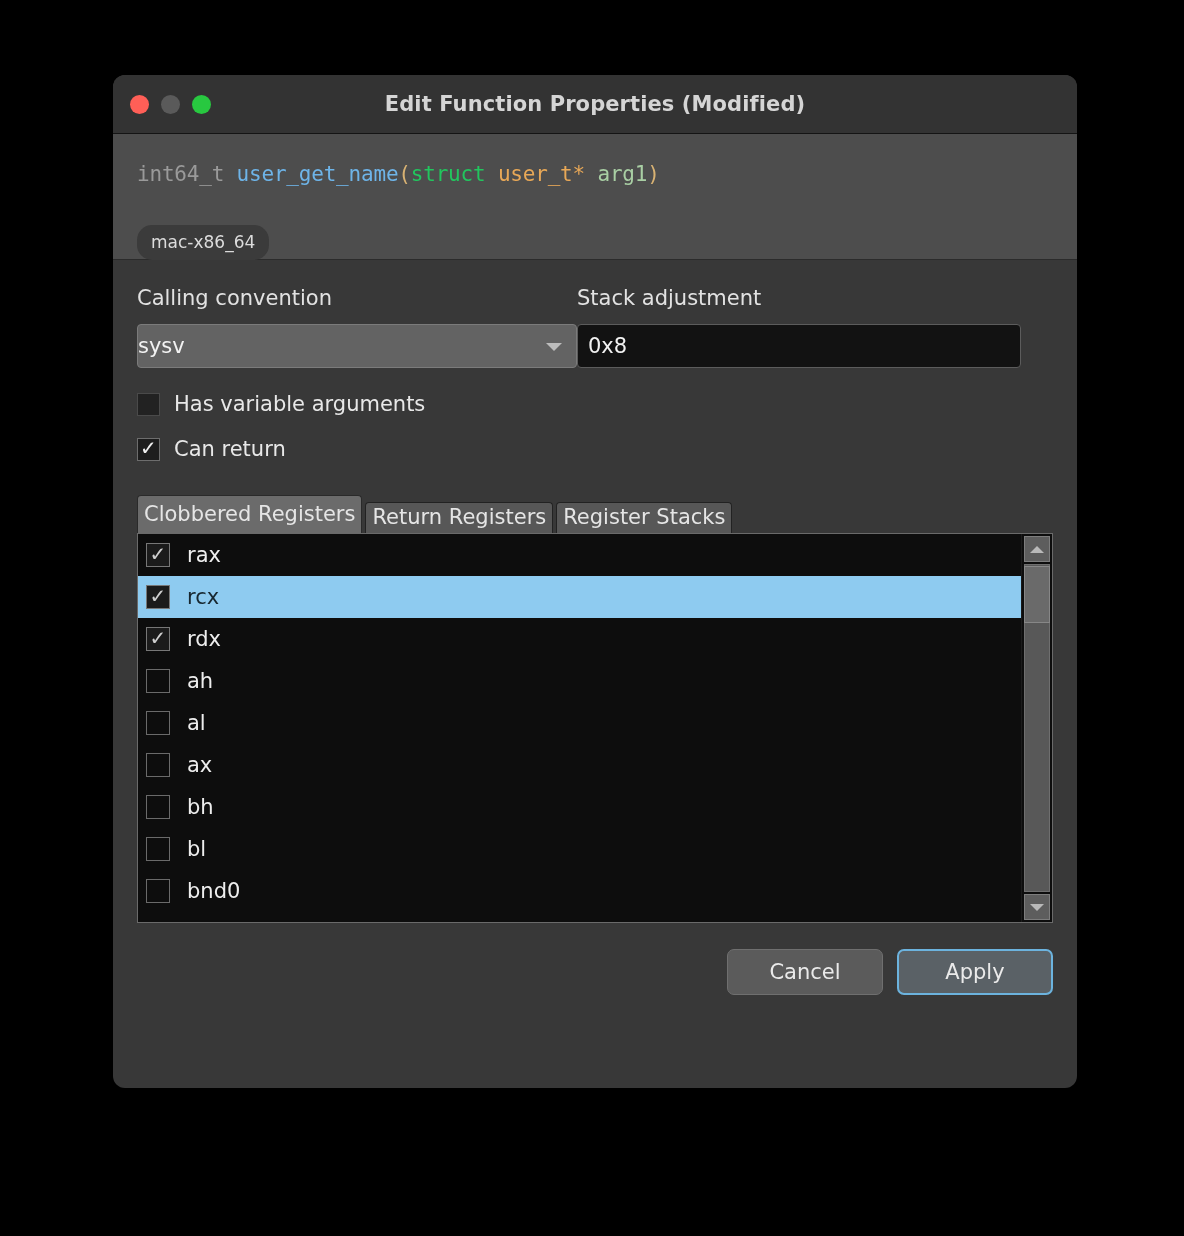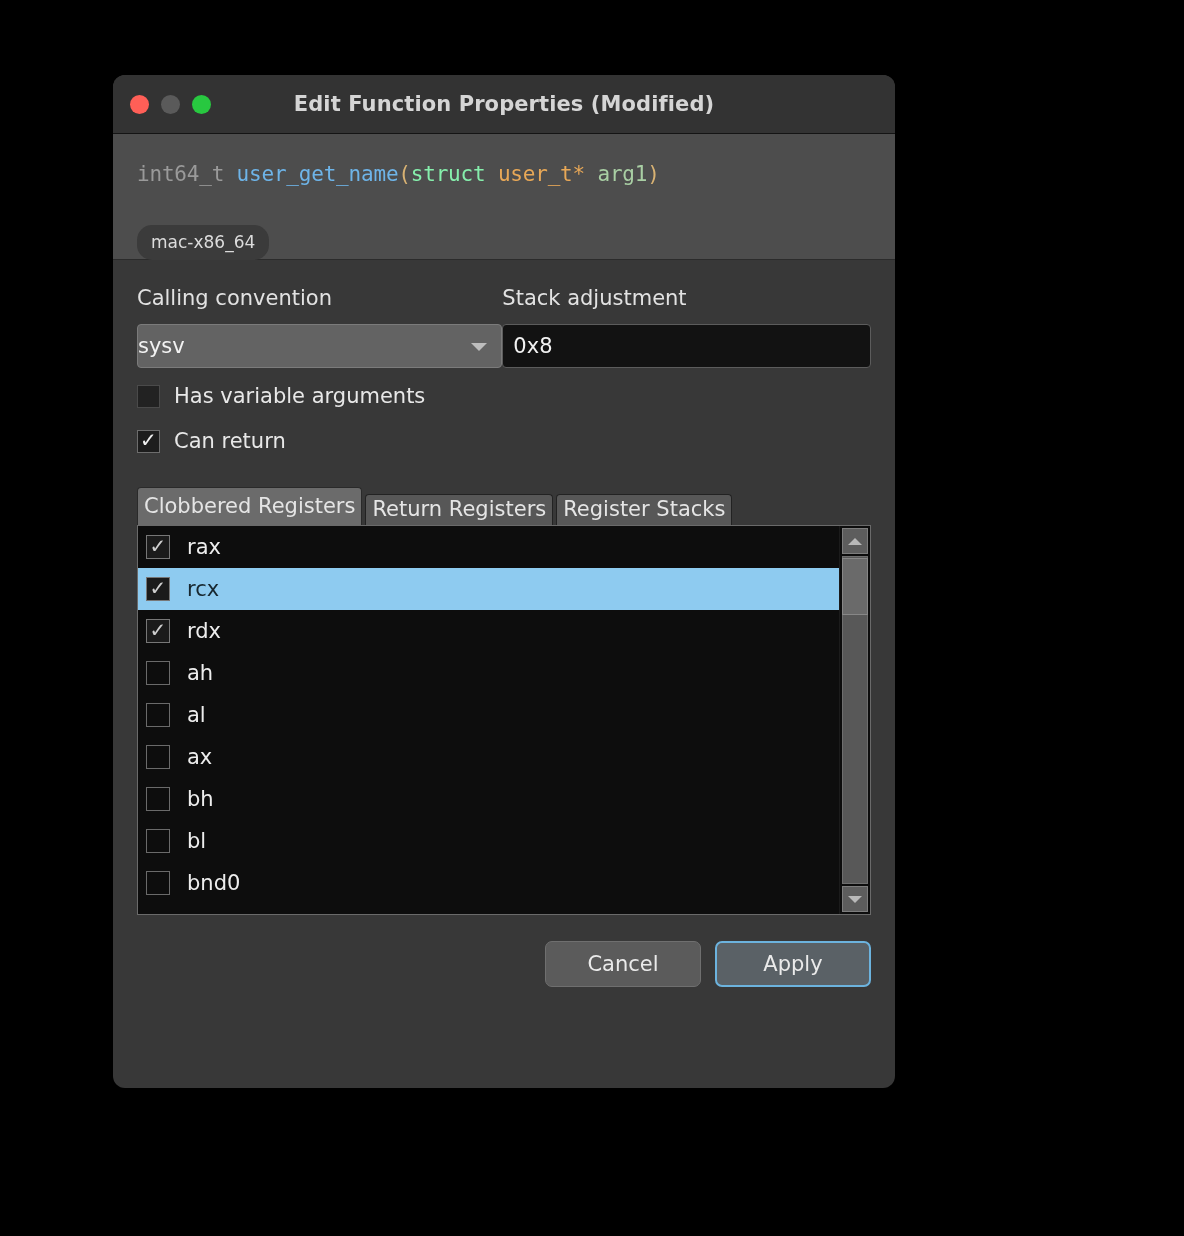--- a/index.html
+++ b/index.html
@@ -13,21 +13,21 @@
   body {
     font-family: "DejaVu Sans", sans-serif;
     -webkit-font-smoothing: antialiased;
   }
 
   
   .window {
     position: absolute;
     left: 113px;
     top: 75px;
-    width: 782px;
+    width: 964px;
     height: 1013px;
     border-radius: 12px;
     overflow: hidden;
     background: #383838;
     box-shadow: 0 10px 40px rgba(0,0,0,0.7);
   }
 
   
   .titlebar {
     position: relative;
@@ -73,21 +73,21 @@
   .signature {
     font-family: "DejaVu Sans Mono", monospace;
     font-size: 21px;
     line-height: 1;
     white-space: nowrap;
     letter-spacing: -0.2px;
   }
   .sig-rettype { color: #9a9a9a; }
   .sig-fname   { color: #6eb4e8; }
   .sig-punct   { color: #d8b273; }
-  .sig-kw      { color: #86efac; margin-top: 32px; }
+  .sig-kw      { color: #22c55e; margin-top: 32px; }
   .sig-type    { color: #e8a857; }
   .sig-arg     { color: #a9cfa4; }
 
   .badge-row { margin-top: 40px; }
   .badge {
     display: inline-block;
     background: #3b3b3b;
     color: #dcdcdc;
     font-size: 17px;
     padding: 7px 14px 8px 14px;
@@ -150,21 +150,21 @@
   .text-input .val {
     font-size: 21px;
     color: #f2f2f2;
     padding-left: 10px;
   }
 
   
   .check-row {
     display: flex;
     align-items: center;
-    margin-top: 16px;
+    margin-top: 24px;
   }
   .check-row.second { margin-top: 21px; }
   .cbox {
     width: 23px; height: 23px;
     box-sizing: border-box;
     background: #1d1d1d;
     border: 1px solid #6d6d6d;
     display: flex;
     align-items: center;
     justify-content: center;

